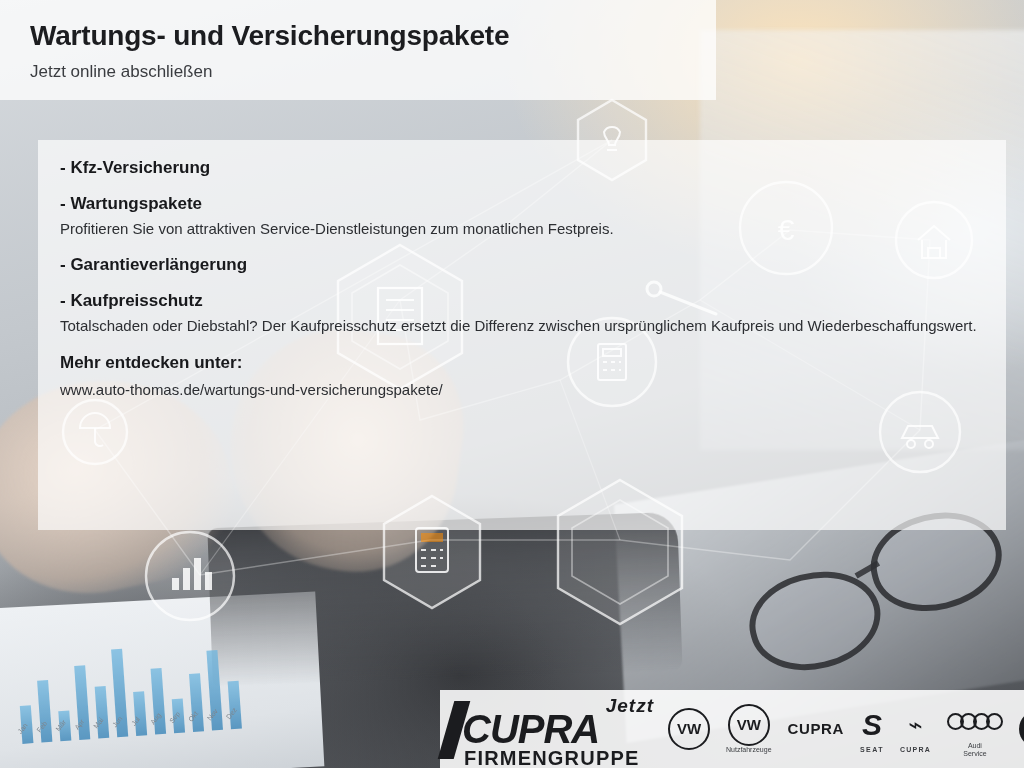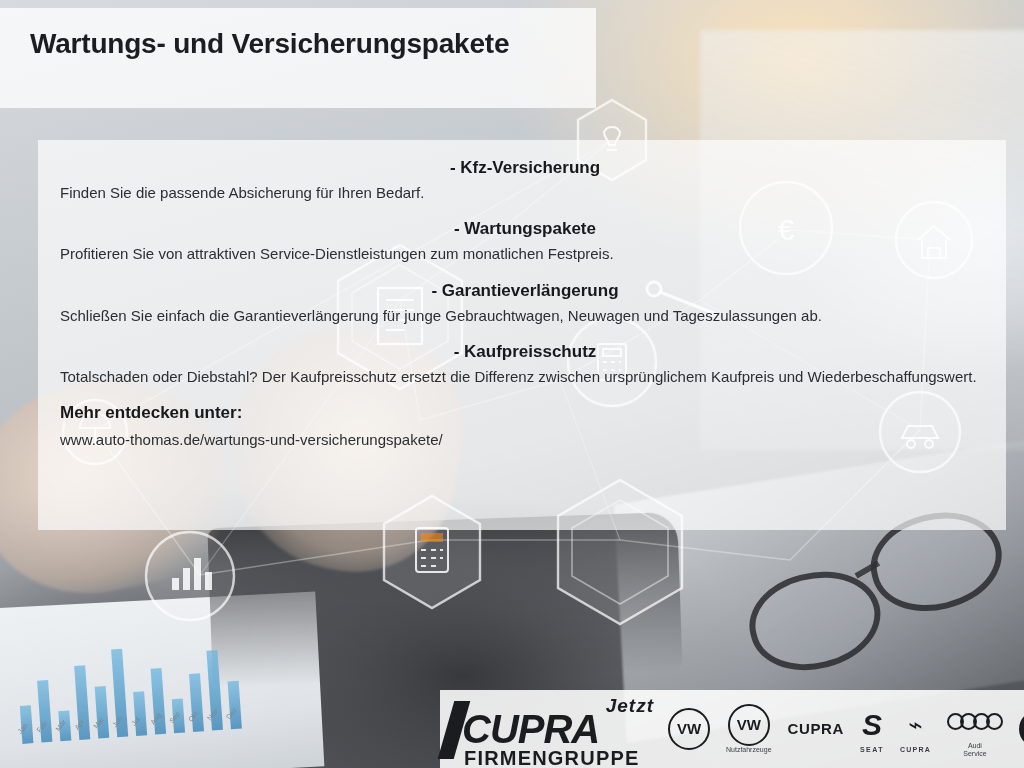--- a/index.html
+++ b/index.html
@@ -132,22 +132,22 @@
     transform-origin: left bottom;
     white-space: nowrap;
   }
 
   
   .glyphs { position: absolute; inset: 0; pointer-events: none; }
 
   
   .panel-title {
     position: absolute;
-    left: 0; top: 8px;
-    width: 596px; height: 100px;
+    left: 0; top: 0;
+    width: 716px; height: 100px;
     background: rgba(255,255,255,0.76);
     text-align: right;
   }
   .panel-title h1 {
     margin: 0;
     position: absolute;
     left: 30px; top: 20px;
     font-size: 28px;
     font-weight: bold;
     color: #1c1d20;
@@ -171,21 +171,20 @@
     position: absolute;
     left: 22px; top: 18px;
     right: 16px;
   }
   .item { margin-bottom: 16px; }
   .item .head {
     font-size: 17px;
     font-weight: bold;
     color: #18191c;
     margin: 0 0 5px 0;
-    text-align: center;
   }
   .item .desc {
     font-size: 15px;
     color: #2c2e32;
     line-height: 1.35;
     margin: 0;
     max-width: 930px;
   }
   .more {
     margin-top: 14px;
@@ -408,38 +407,37 @@
       <g stroke="rgba(255,255,255,0.85)" stroke-width="2" fill="none">
         <rect x="416" y="528" width="32" height="44" rx="3"></rect>
         <rect x="421" y="533" width="22" height="9" fill="rgba(255,140,0,0.55)" stroke="none"></rect>
         <path d="M421 550 h5 M431 550 h5 M440 550 h3 M421 558 h5 M431 558 h5 M440 558 h3 M421 566 h5 M431 566 h5"></path>
       </g>
     </svg>
   </div>
 
   <div class="panel-title">
     <h1>Wartungs- und Versicherungspakete</h1>
+    <div class="sub">Jetzt online abschließen</div>
   </div>
 
   <div class="panel-body">
     <div class="list">
 
       <div class="item">
         <p class="head">- Kfz-Versicherung</p>
-        <p class="desc">Finden Sie die passende Absicherung für Ihren Bedarf.</p>
       </div>
 
       <div class="item">
         <p class="head">- Wartungspakete</p>
         <p class="desc">Profitieren Sie von attraktiven Service-Dienstleistungen zum monatlichen Festpreis.</p>
       </div>
 
       <div class="item">
         <p class="head">- Garantieverlängerung</p>
-        <p class="desc">Schließen Sie einfach die Garantieverlängerung für junge Gebrauchtwagen, Neuwagen und Tageszulassungen ab.</p>
       </div>
 
       <div class="item">
         <p class="head">- Kaufpreisschutz</p>
         <p class="desc">Totalschaden oder Diebstahl? Der Kaufpreisschutz ersetzt die Differenz zwischen ursprünglichem Kaufpreis und Wiederbeschaffungswert.</p>
       </div>
 
       <div class="more">
         <p class="head">Mehr entdecken unter:</p>
         <div class="url">www.auto-thomas.de/wartungs-und-versicherungspakete/</div>

